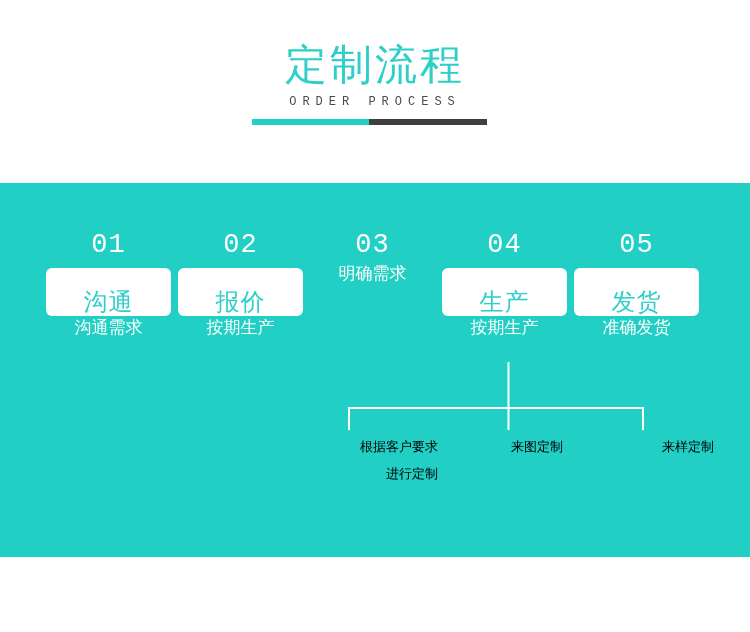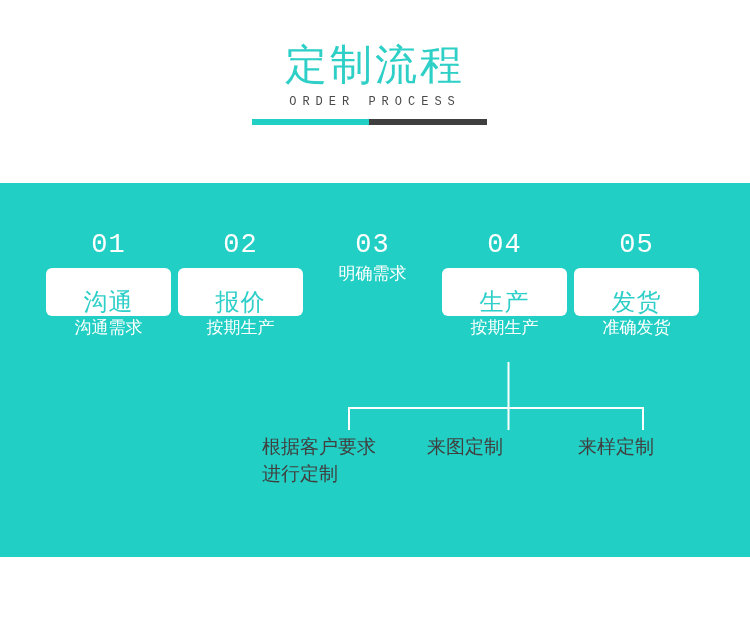--- a/index.html
+++ b/index.html
@@ -138,24 +138,24 @@
   
   .bracket-labels {
     position: absolute;
     left: 0;
     top: 0;
     width: 750px;
     height: 374px;
   }
   .bracket-label {
     position: absolute;
-    text-align: left;
-    font-size: 19px;
+    text-align: right;
+    font-size: 13px;
     line-height: 27px;
-    color: #404040;
+    color: #000000;
     font-family: "DejaVu Sans", "Liberation Sans", sans-serif;
   }
   .bl-1 { left: 262px; top: 250px; width: 176px; }
   .bl-2 { left: 427px; top: 250px; width: 136px; }
   .bl-3 { left: 578px; top: 250px; width: 136px; }
 
   .footer {
     position: absolute;
     left: 0;
     top: 557px;

